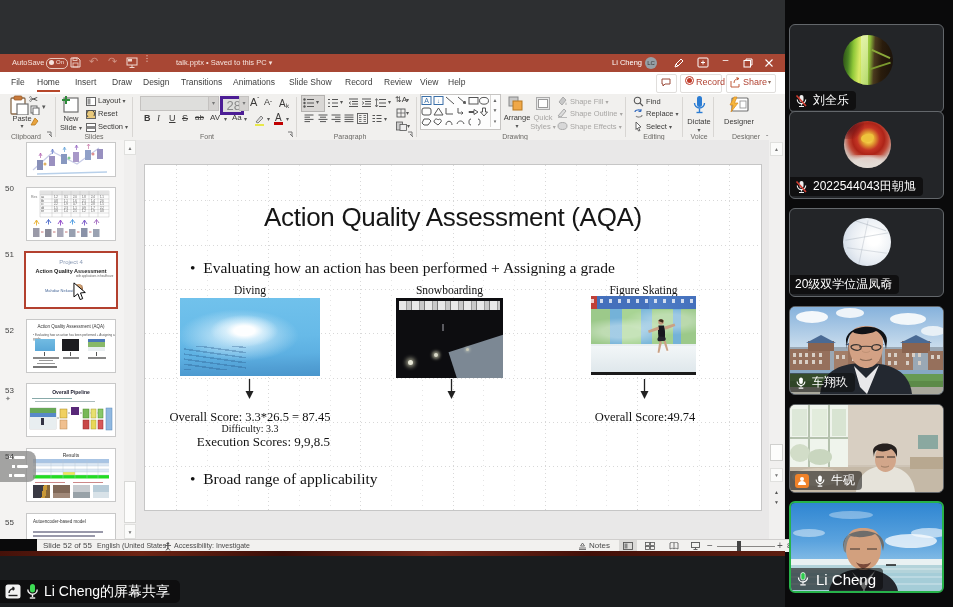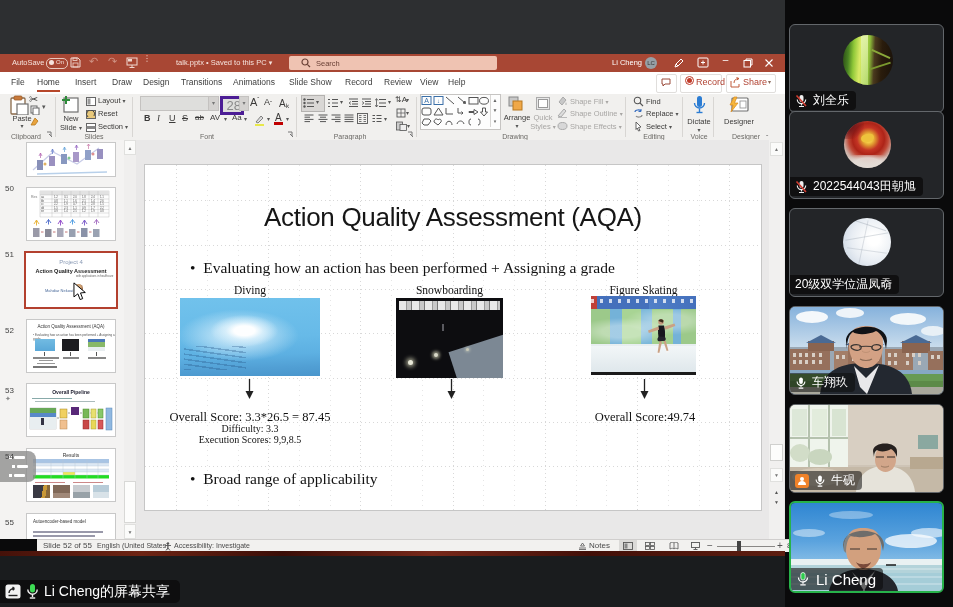--- a/index.html
+++ b/index.html
@@ -51,27 +51,20 @@
 <body>
 <div class="abs" id="topband"></div>
 <div class="abs" style="left:0;top:556px;width:785px;height:51px;background:#1a1c1e;"></div>
 
 <div class="abs" id="titlebar">
   <span class="t" style="left:12px;">AutoSave</span>
   <span style="position:absolute;left:46px;top:4px;width:20px;height:9px;border:1px solid #e8c8be;border-radius:5px;"></span>
   <span style="position:absolute;left:49px;top:6px;width:5px;height:5px;background:#f5e2dc;border-radius:50%;"></span>
   <span style="position:absolute;left:56px;top:5px;font-size:6px;color:#f5e2dc;">On</span>
   <span class="t" style="left:176px;">talk.pptx • Saved to this PC <span style="font-size:7px;">▾</span></span>
-  <div id="searchbox">
-      <svg width="10" height="10" style="position:absolute;left:12px;top:2px;" viewBox="0 0 10 10">
-        <circle cx="4" cy="4" r="3" fill="none" stroke="#6b4237" stroke-width="1.2"></circle>
-        <line x1="6.3" y1="6.3" x2="9" y2="9" stroke="#6b4237" stroke-width="1.2"></line>
-      </svg>
-      <span>Search</span>
-    </div>
   <span class="t" style="left:612px;color:#fff;">Li Cheng</span>
   <span style="position:absolute;left:645px;top:3px;width:12px;height:12px;background:#97a0a6;border-radius:50%;font-size:6px;color:#333;text-align:center;line-height:12px;">LC</span>
   <svg style="position:absolute;left:70px;top:3px;" width="11" height="11" viewBox="0 0 11 11">
       <path d="M1 1 H8 L10 3 V10 H1 Z" fill="none" stroke="#f0d8d0" stroke-width="1"></path>
       <rect x="3" y="6" width="5" height="4" fill="none" stroke="#f0d8d0" stroke-width="0.8"></rect>
       <rect x="3" y="1" width="4" height="2.5" fill="none" stroke="#f0d8d0" stroke-width="0.8"></rect>
     </svg>
   <span style="position:absolute;left:89px;top:1px;font-size:11px;color:#cf9283;">↶</span>
   <span style="position:absolute;left:108px;top:1px;font-size:11px;color:#cf9283;">↷</span>
   <svg style="position:absolute;left:126px;top:3px;" width="12" height="11" viewBox="0 0 12 11">
@@ -631,21 +624,21 @@
           <line x1="5.5" y1="0" x2="5.5" y2="14" stroke="#222" stroke-width="1.3"></line>
           <path d="M1.5 12 L5.5 20 L9.5 12 Z" fill="#222"></path>
         </svg>
       <svg style="position:absolute;left:494px;top:214px;" width="11" height="21" viewBox="0 0 11 21">
           <line x1="5.5" y1="0" x2="5.5" y2="14" stroke="#222" stroke-width="1.3"></line>
           <path d="M1.5 12 L5.5 20 L9.5 12 Z" fill="#222"></path>
         </svg>
 
       <div class="serif" style="position:absolute;left:15px;top:245px;width:180px;text-align:center;font-size:12.5px;color:#111;white-space:nowrap;">Overall Score: 3.3*26.5 = 87.45</div>
       <div class="serif" style="position:absolute;left:25px;top:258px;width:160px;text-align:center;font-size:10px;color:#111;">Difficulty: 3.3</div>
-      <div class="serif" style="position:absolute;left:25px;top:269px;width:160px;text-align:center;font-size:10px;color:#111;">Execution Scores: 9,9,8.5</div>
+      <div class="serif" style="position:absolute;left:25px;top:269px;width:160px;text-align:right;font-size:13px;color:#111;">Execution Scores: 9,9,8.5</div>
       <div class="serif" style="position:absolute;left:420px;top:245px;width:160px;text-align:center;font-size:12.5px;color:#111;">Overall Score:49.74</div>
       <div class="serif" style="position:absolute;left:45px;top:305px;font-size:15.5px;color:#111;">•&nbsp;&nbsp;Broad range of applicability</div>
     </div>
   </div>
   <div id="cscroll">
     <div style="position:absolute;left:1px;top:2px;width:13px;height:14px;background:#fbfbfa;border:1px solid #e0e0de;box-sizing:border-box;font-size:5px;color:#777;text-align:center;line-height:13px;">▲</div>
     <div style="position:absolute;left:1px;top:304px;width:13px;height:17px;background:#fdfdfc;border:1px solid #d0d0ce;box-sizing:border-box;"></div>
     <div style="position:absolute;left:1px;top:328px;width:13px;height:14px;background:#fbfbfa;border:1px solid #e0e0de;box-sizing:border-box;font-size:5px;color:#777;text-align:center;line-height:13px;">▼</div>
     <div style="position:absolute;left:1px;top:346px;width:13px;height:12px;font-size:5px;color:#555;text-align:center;line-height:12px;">▲<br></div>
     <div style="position:absolute;left:1px;top:356px;width:13px;height:12px;font-size:5px;color:#555;text-align:center;line-height:12px;">▼</div>

